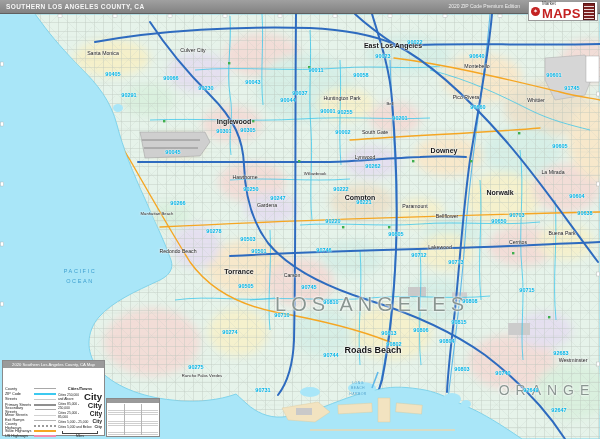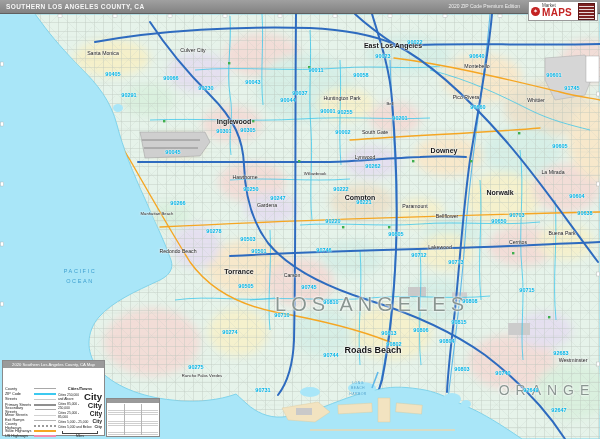--- a/index.html
+++ b/index.html
@@ -12,21 +12,21 @@
   #hdr .ttl{position:absolute;left:6px;top:0;line-height:13px;font-size:6.5px;
        font-weight:bold;color:#f6f6f6;letter-spacing:.4px;}
   #hdr .ed{position:absolute;right:80px;top:0;line-height:13px;font-size:5px;color:#efefef;}
   #logo{position:absolute;right:2px;top:1px;width:70px;height:20px;background:#fff;
         border:1px solid #9a9a9a;z-index:50;display:flex;align-items:center;gap:2px;
         padding:1px 2px;box-sizing:border-box;}
   #logo .pin{width:9px;height:9px;border-radius:50%;background:#c42222;color:#fff;
         font-size:6px;line-height:9px;text-align:center;flex:0 0 auto;}
   #logo .tx{display:flex;flex-direction:column;line-height:1;}
   #logo .tx .a{font-size:4.5px;color:#444;}
-  #logo .tx .b{font-size:10px;font-weight:bold;color:#c42222;letter-spacing:.3px;}
+  #logo .tx .b{font-size:13px;font-weight:bold;color:#c42222;letter-spacing:.3px;}
   #logo .badge{margin-left:auto;width:15px;height:15px;background:#7c2020;
         background-image:repeating-linear-gradient(#7c2020 0 2px,#e9d8d8 2px 3px);
         border:1px solid #5a1616;}
   
   svg#art{position:absolute;left:0;top:0;}
   .blobs{filter:blur(4px);}
   
   #labels span{position:absolute;transform:translate(-50%,-50%);white-space:nowrap;
       color:#161616;text-shadow:0 0 1px #fff,0 0 2px #fff,0 0 3px rgba(255,255,255,.8);}
   #labels .t1{font-size:9px;font-weight:bold;}

